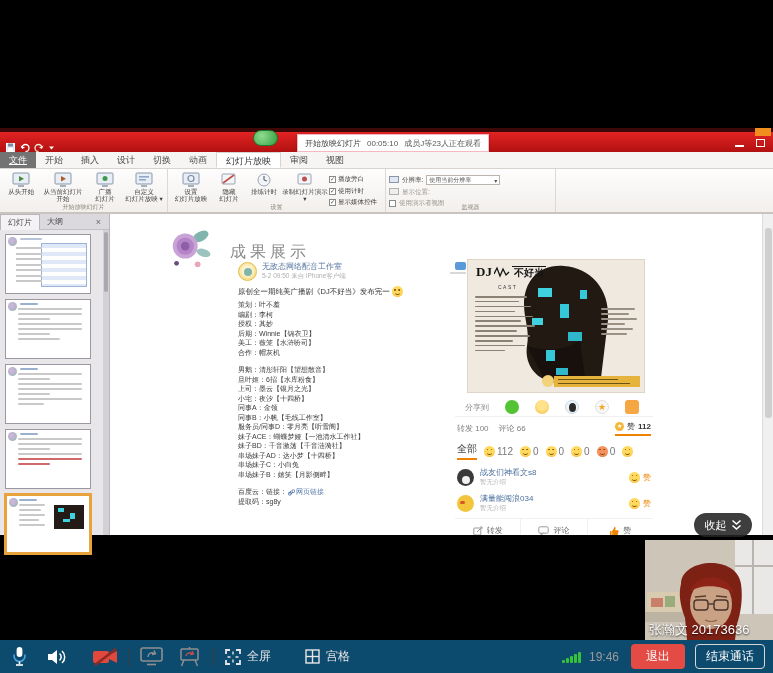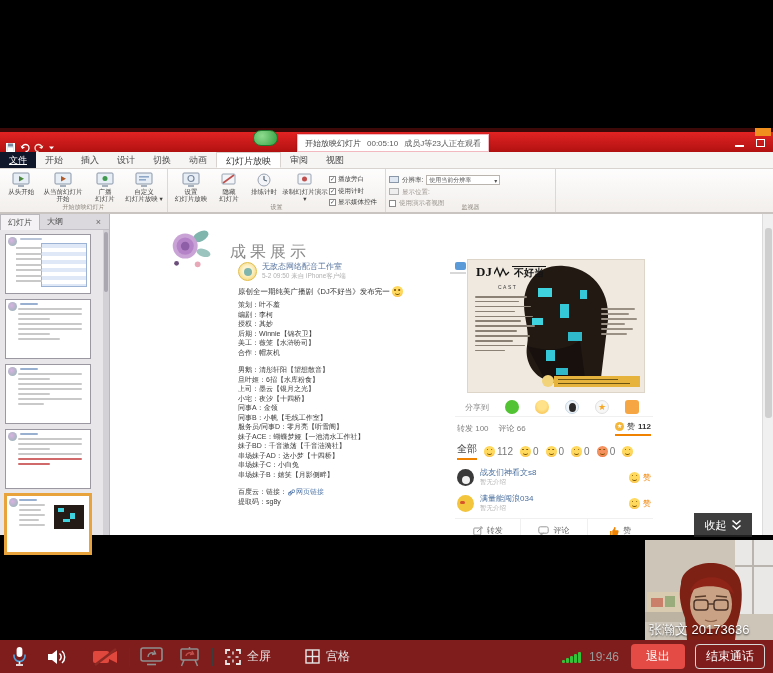--- a/index.html
+++ b/index.html
@@ -25,21 +25,21 @@
     gap:6px; padding:0 7px; font-size:8px; color:#5a5a5a; white-space:nowrap; overflow:hidden; }
   .share-banner .t { color:#444; }
   .win-btns { position:absolute; right:8px; top:4px; display:flex; gap:12px; align-items:center; height:14px; }
   .wb-min { width:9px; height:2px; background:#fff; margin-top:6px; }
   .wb-max { width:9px; height:8px; border:1.5px solid #fff; }
   .orange-corner { position:absolute; right:2px; top:-4px; width:16px; height:8px; background:#f08f1e; }
 
   .ribbon-tabs { position:absolute; top:24px; left:0; right:0; height:17px; background:#f7f5f4;
     border-bottom:1px solid #d8d3ce; display:flex; font-size:9px; color:#4a4a4a; }
   .rtab { padding:0 9px; line-height:16px; }
-  .rtab.file { background:#0f172a; color:#fff;text-decoration:underline; }
+  .rtab.file { background:#737373; color:#fff;text-decoration:underline; }
   .rtab.active { background:#fff; border:1px solid #d8d3ce; border-bottom:1px solid #fff; color:#333; }
 
   .ribbon { position:absolute; top:41px; left:0; right:0; height:45px;
     background:linear-gradient(#fefdfd,#f2efec); border-bottom:2px solid #c9c4bf; display:flex; }
   .rgroup { position:relative; height:100%; border-right:1px solid #ddd8d3; display:flex; align-items:flex-start;
     padding:3px 3px 8px 3px; gap:1px; }
   .rgroup .glabel { position:absolute; bottom:0; left:0; right:0; text-align:center; font-size:6px; color:#8a8378; }
   .rbtn { display:flex; flex-direction:column; align-items:center; width:40px; font-size:6.5px;
     line-height:7px; color:#3f3f3f; text-align:center; }
   .rbtn svg { margin-bottom:1px; }
@@ -150,28 +150,28 @@
   .lav.duck::after { content:""; position:absolute; left:3px; top:6px; width:5px; height:3px; border-radius:2px; background:#d8542c; }
   .lname { font-size:8px; color:#4a6f9e; line-height:10px; }
   .ldesc { font-size:6.5px; color:#b5b5b5; line-height:8px; }
   .laction { margin-left:auto; display:flex; align-items:center; gap:3px; font-size:8px; color:#f08300; }
   .action-row { display:flex; border-top:1px solid #f0f0f0; margin-top:2px; }
   .acell { flex:1; display:flex; align-items:center; justify-content:center; gap:4px; font-size:8px; color:#6a6a6a; padding:6px 0 4px 0; border-right:1px solid #f0f0f0; }
   .acell:last-child { border-right:none; }
 
   
   .collapse-btn { position:absolute; right:21px; top:513px; width:58px; height:24px; background:rgba(35,35,35,.88);
-    color:#fff; font-size:11px; display:flex; align-items:center; justify-content:center; gap:4px; }
+    color:#fff; font-size:11px; display:flex; align-items:center; justify-content:center; gap:4px;border-radius:12px; }
 
   
   .webcam { position:absolute; left:645px; top:540px; width:128px; height:100px; overflow:hidden; background:#cdc5b8; }
   .webcam-name { position:absolute; left:4px; bottom:1px; color:#fff; font-size:13px; text-shadow:0 1px 2px rgba(0,0,0,.8); }
 
   
-  .toolbar { position:absolute; left:0; bottom:0; width:773px; height:33px; background:#7f1d1d;
+  .toolbar { position:absolute; left:0; bottom:0; width:773px; height:33px; background:#0c4a6e;
     display:flex; align-items:center; }
   .tb-ico { display:flex; align-items:center; justify-content:center; }
   .tb-sep { width:1px; height:18px; background:#3c3c3c; }
   .tb-label { display:flex; align-items:center; gap:6px; color:#e6e6e6; font-size:12px; }
   .sigbars { display:flex; align-items:flex-end; gap:1.5px; height:12px; }
   .sigbars i { display:block; width:2.5px; background:#35c339; border-radius:1px; }
   .tb-timer { color:#9a9a9a; font-size:12px; }
   .btn-exit { background:#e34b44; color:#fff; font-size:12px; border-radius:4px; padding:4px 15px; }
   .btn-end { border:1px solid #d8d8d8; color:#fff; font-size:12px; border-radius:4px; padding:3px 10px; }
 </style>

